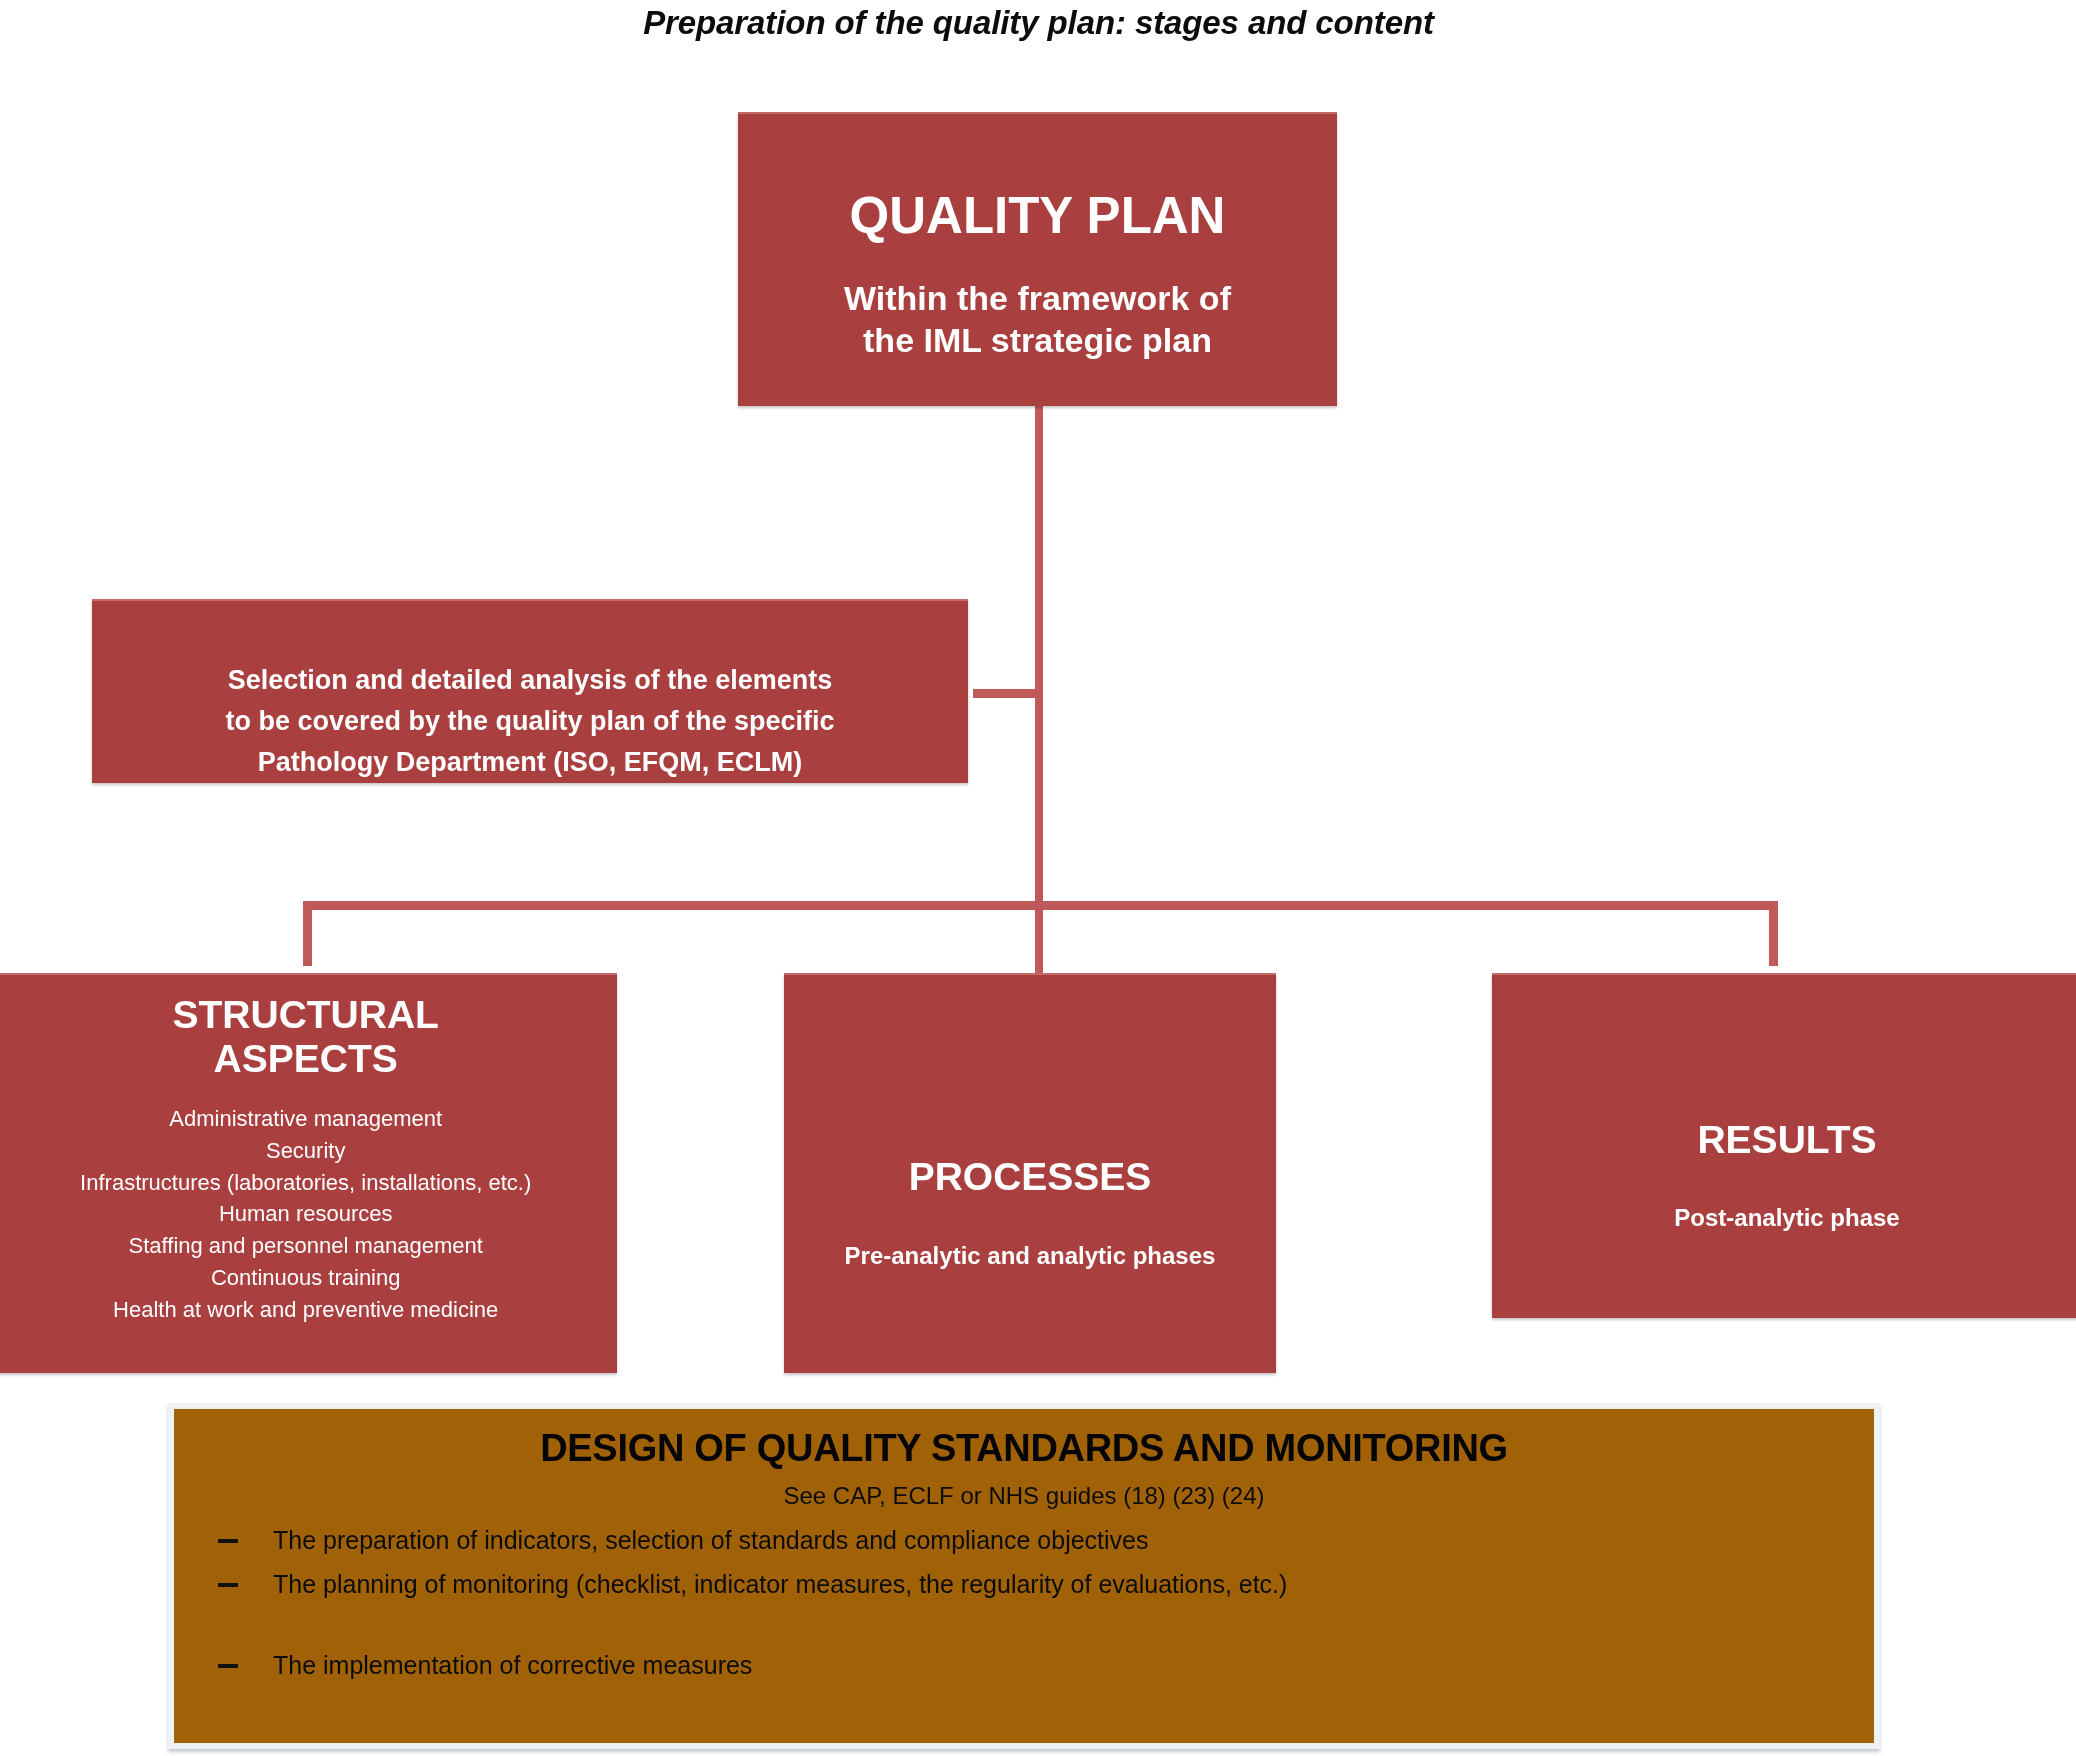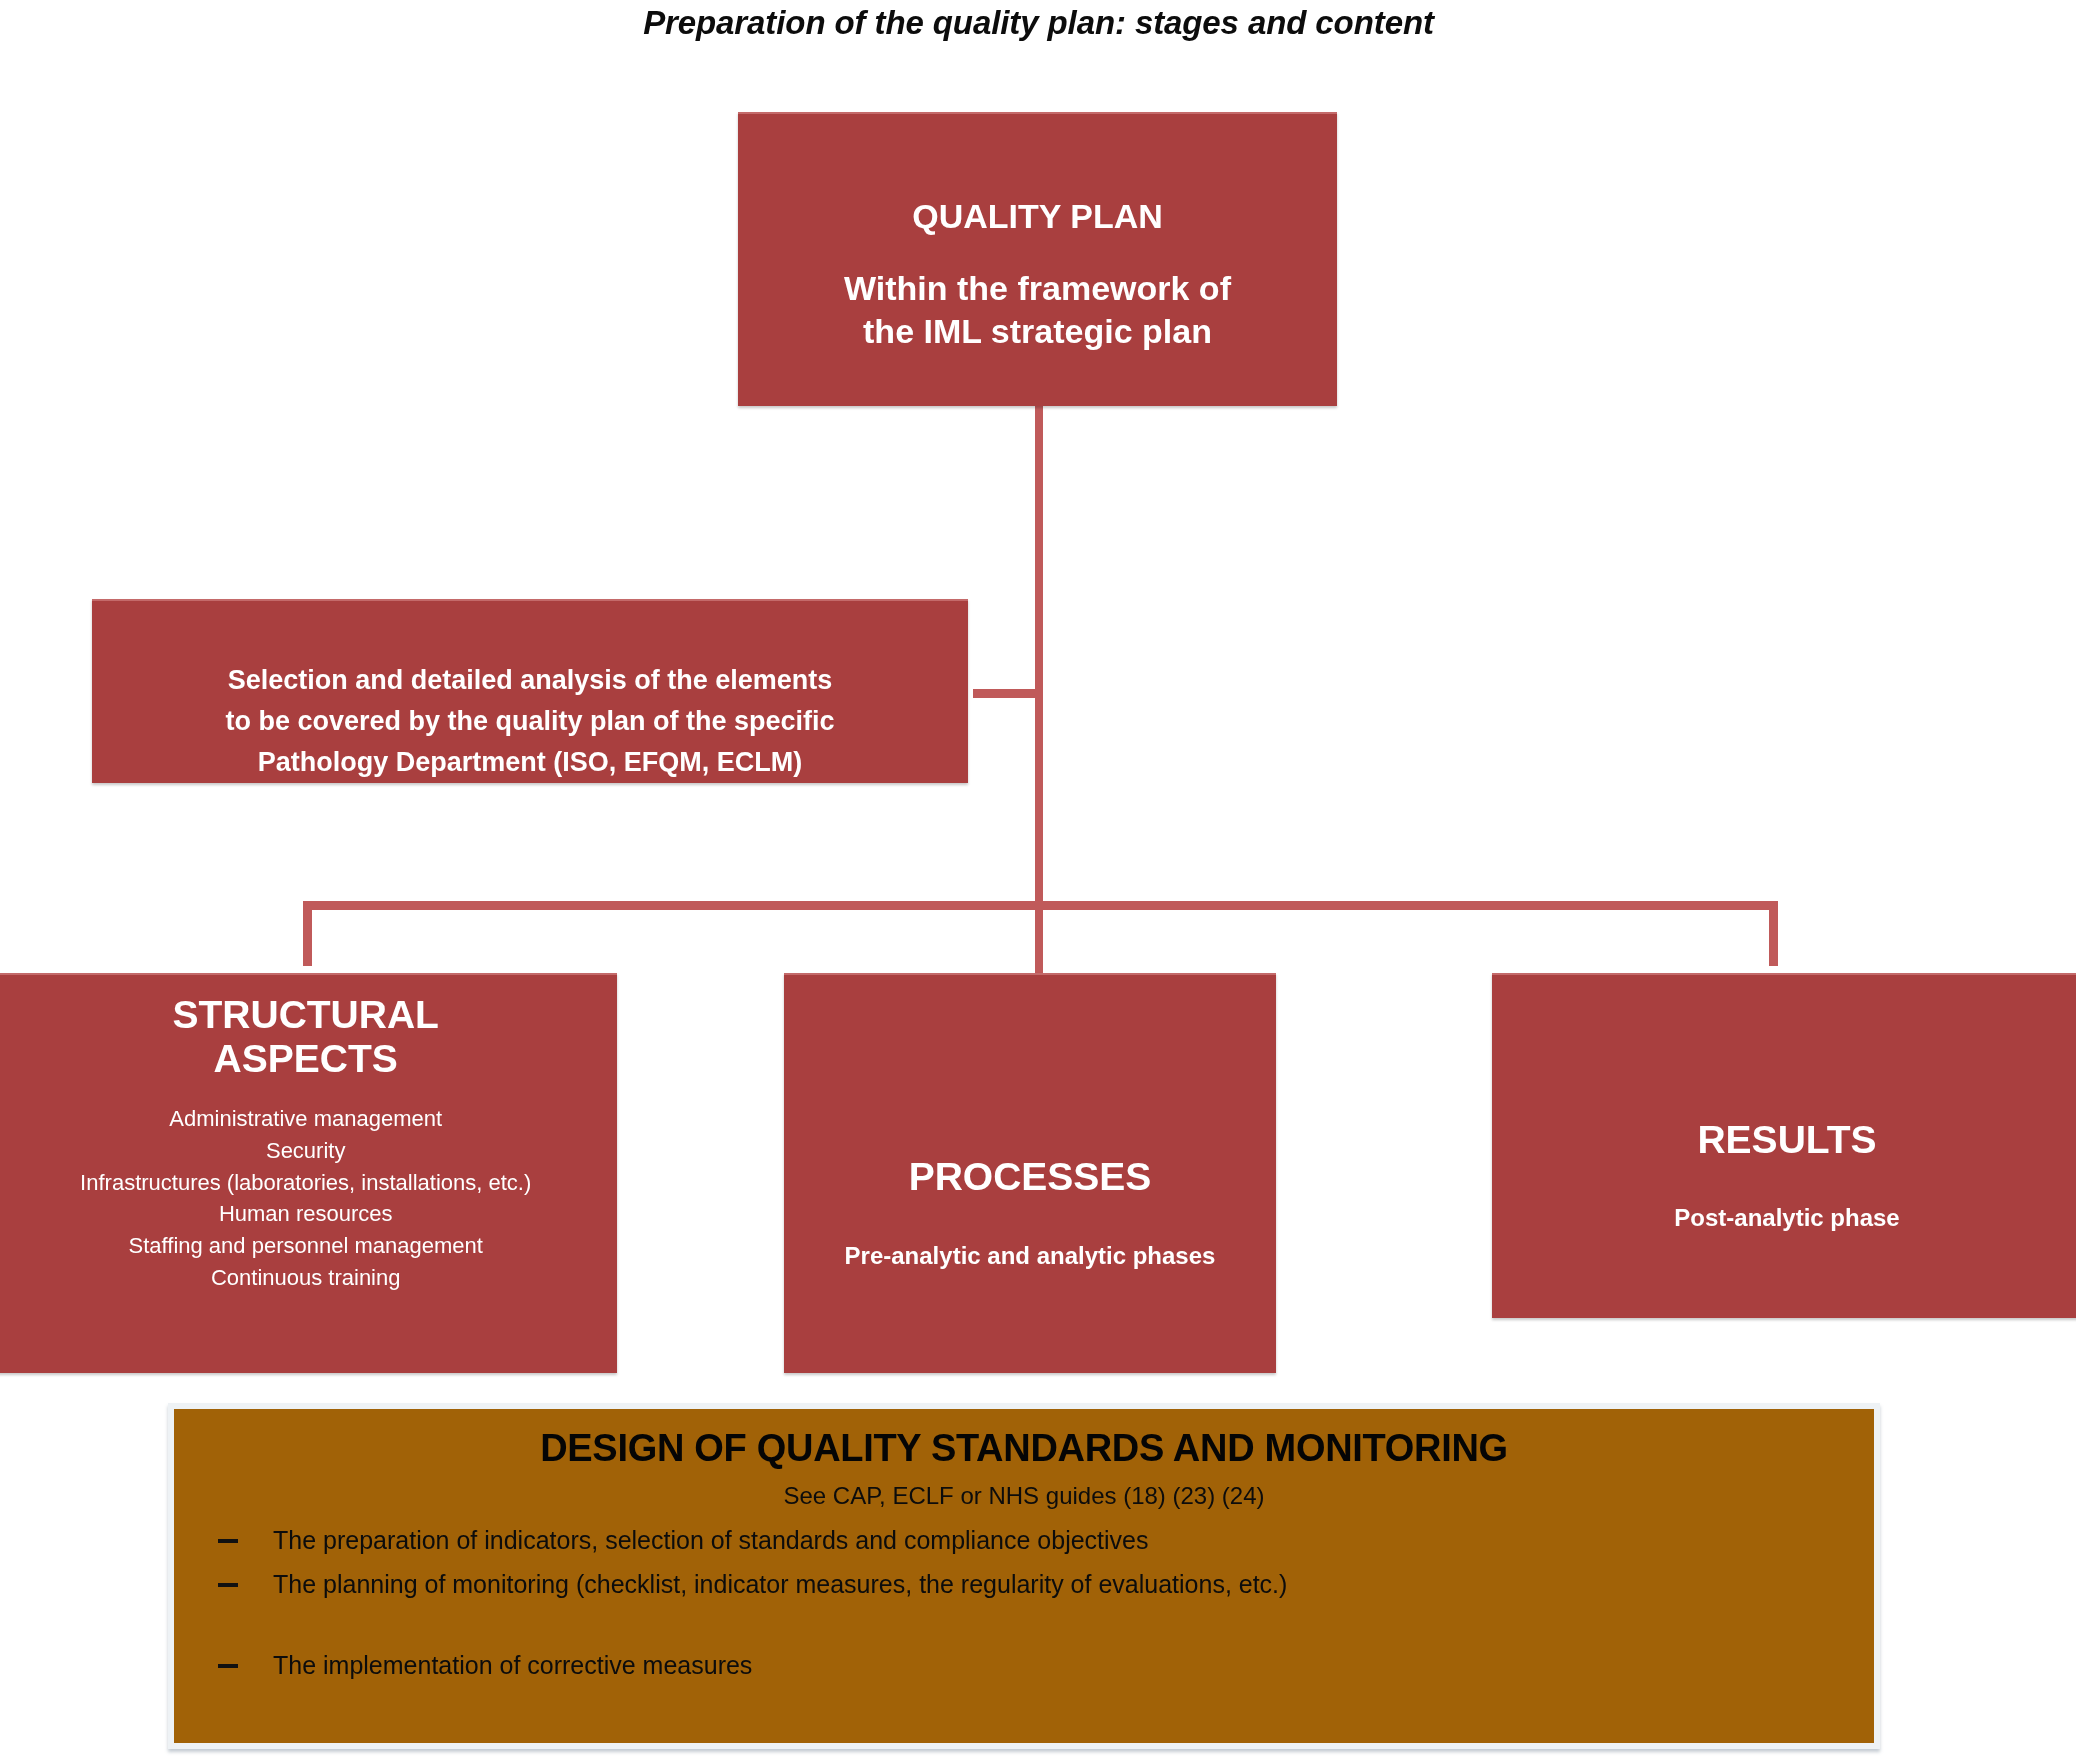--- a/index.html
+++ b/index.html
@@ -58,21 +58,21 @@
 
   
   #box-quality-plan {
     left: 738px;
     top: 112px;
     width: 599px;
     height: 294px;
     padding: 0 17px;
   }
   #box-quality-plan .htitle {
-    font-size: 34px;
+    font-size: 51px;
     margin-top: 29px;
   }
   #box-quality-plan .hsub {
     font-size: 34px;
     margin-top: 32px;
     max-width: 435px;
   }
 
   
   #box-selection {
@@ -234,20 +234,21 @@
       <div>STRUCTURAL</div>
       <div>ASPECTS</div>
     </div>
     <div class="list">
       <div>Administrative management</div>
       <div>Security</div>
       <div>Infrastructures (laboratories, installations, etc.)</div>
       <div>Human resources</div>
       <div>Staffing and personnel management</div>
       <div>Continuous training</div>
+      <div>Health at work and preventive medicine</div>
     </div>
   </div>
 
   <div class="rbox" id="box-processes">
     <div class="htitle">PROCESSES</div>
     <div class="hsub">Pre-analytic and analytic phases</div>
   </div>
 
   <div class="rbox" id="box-results">
     <div class="htitle">RESULTS</div>

